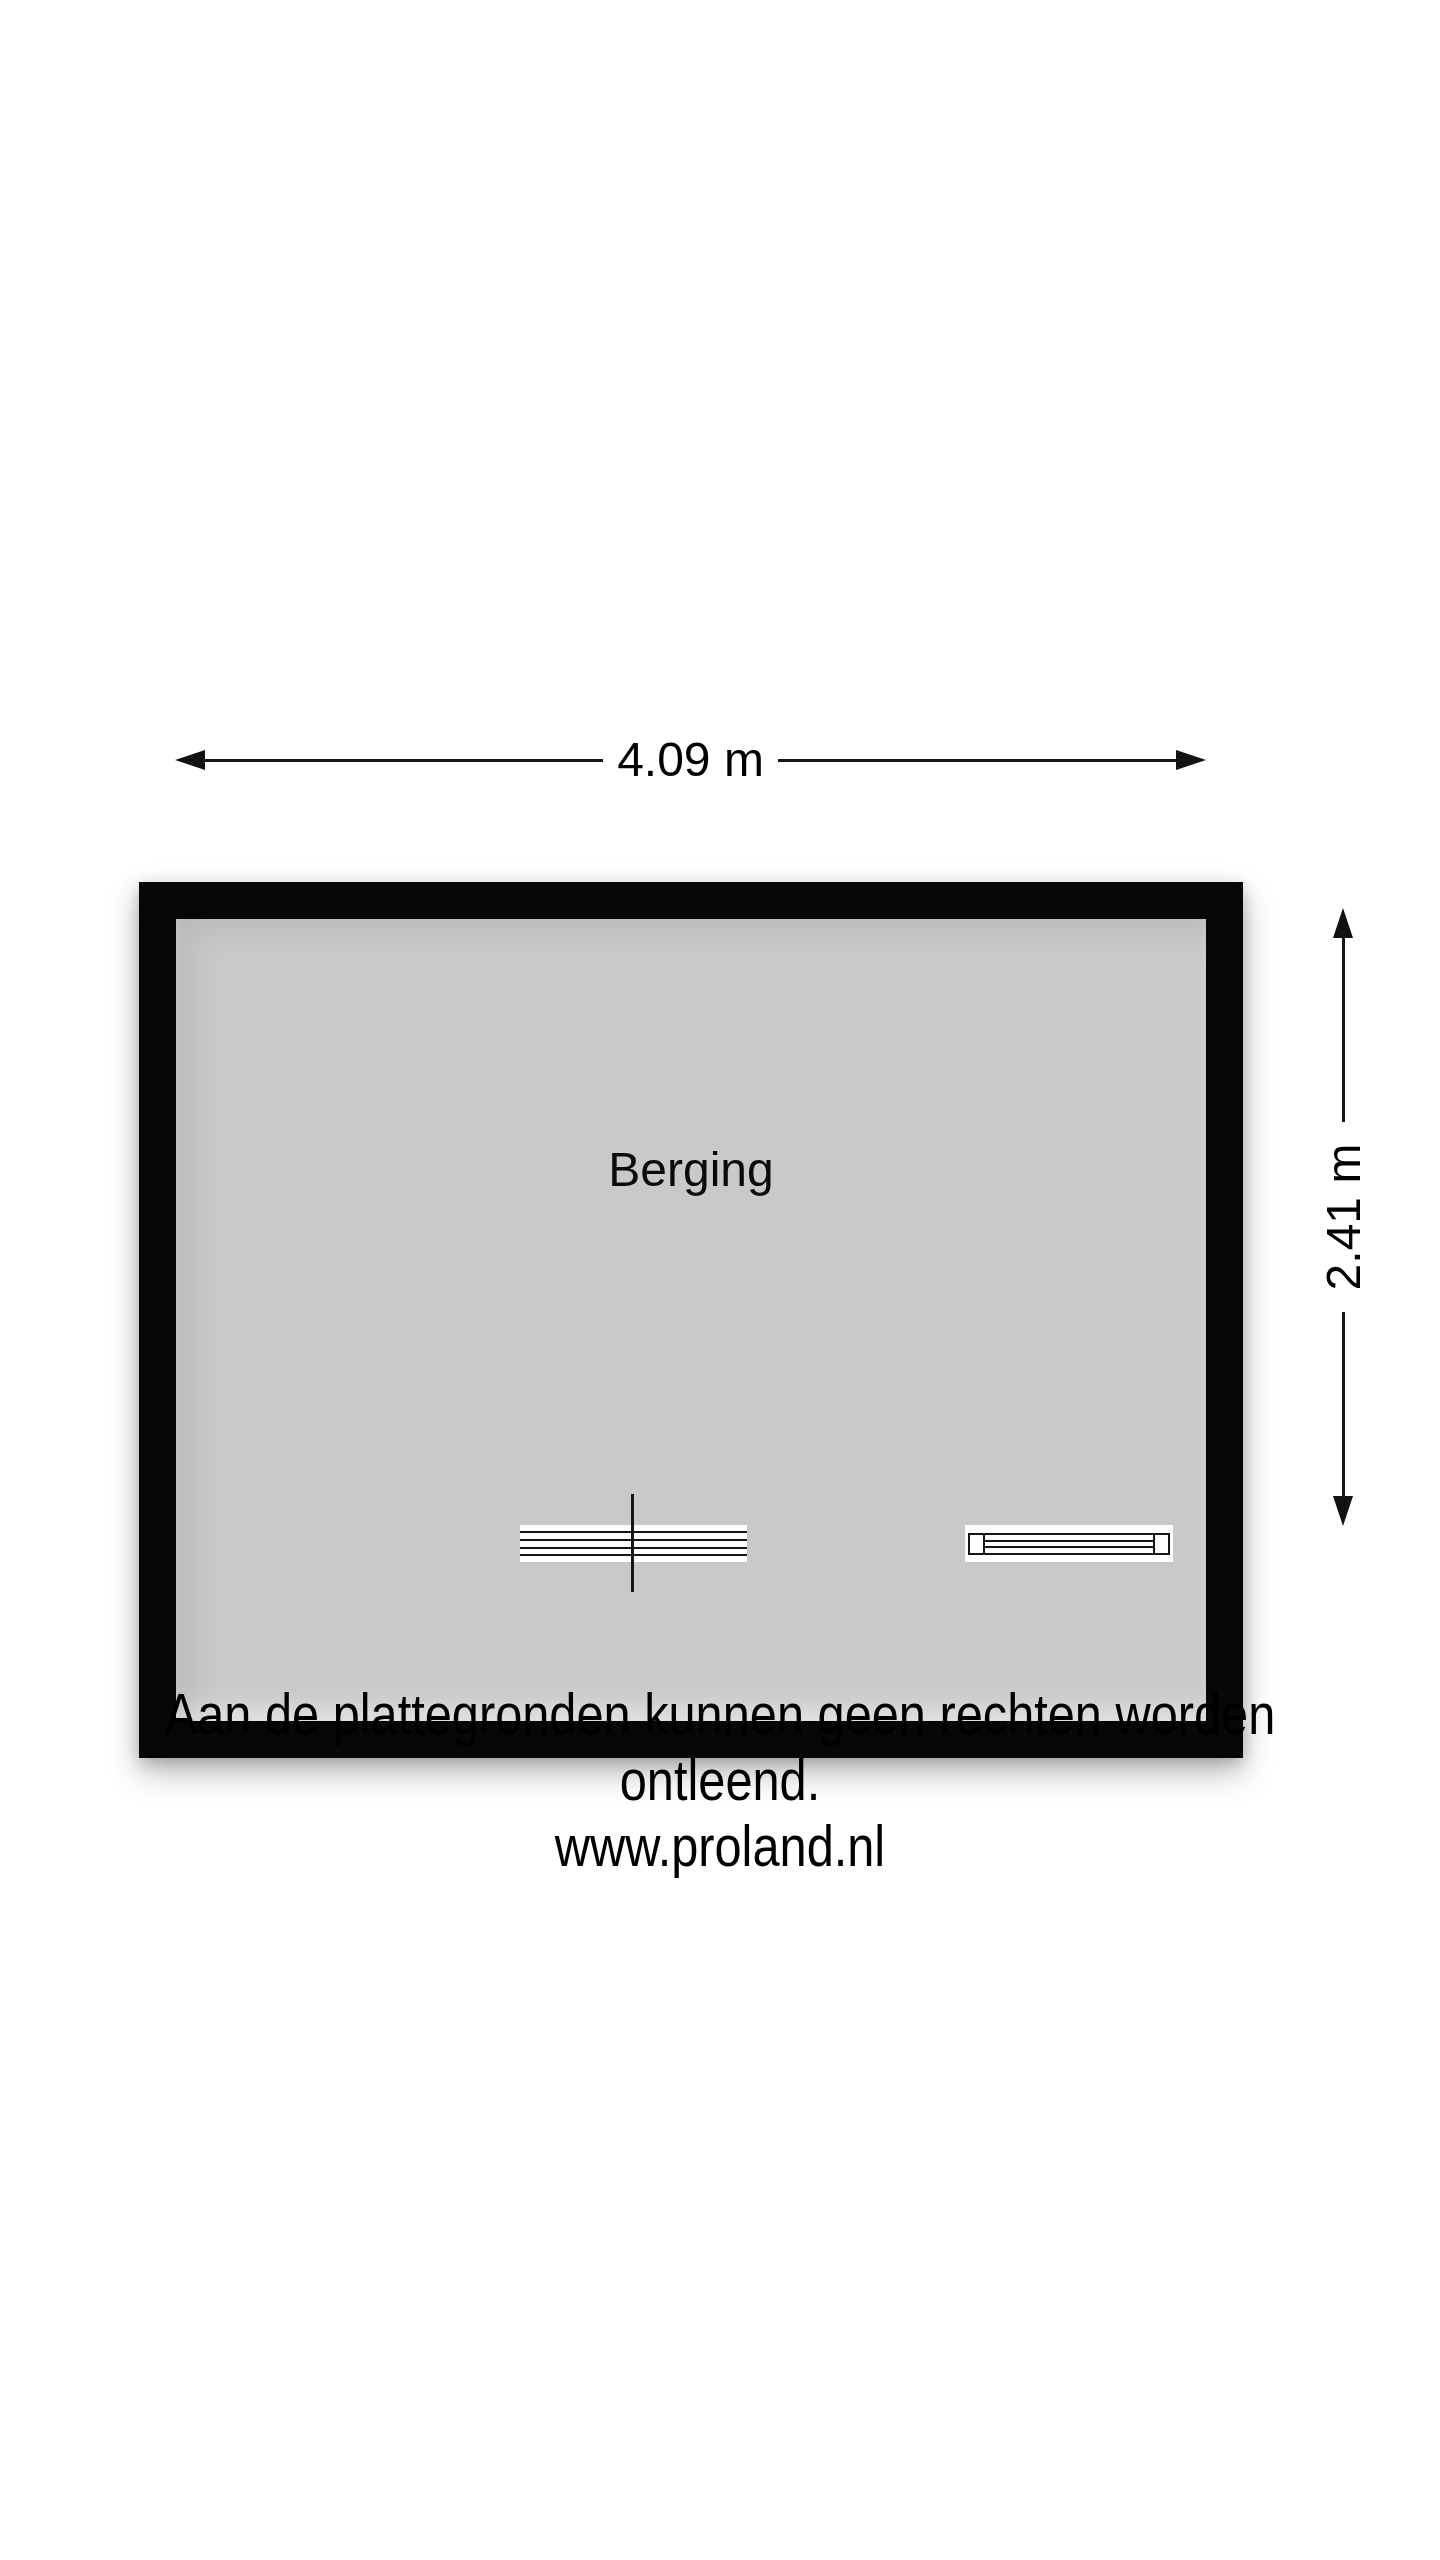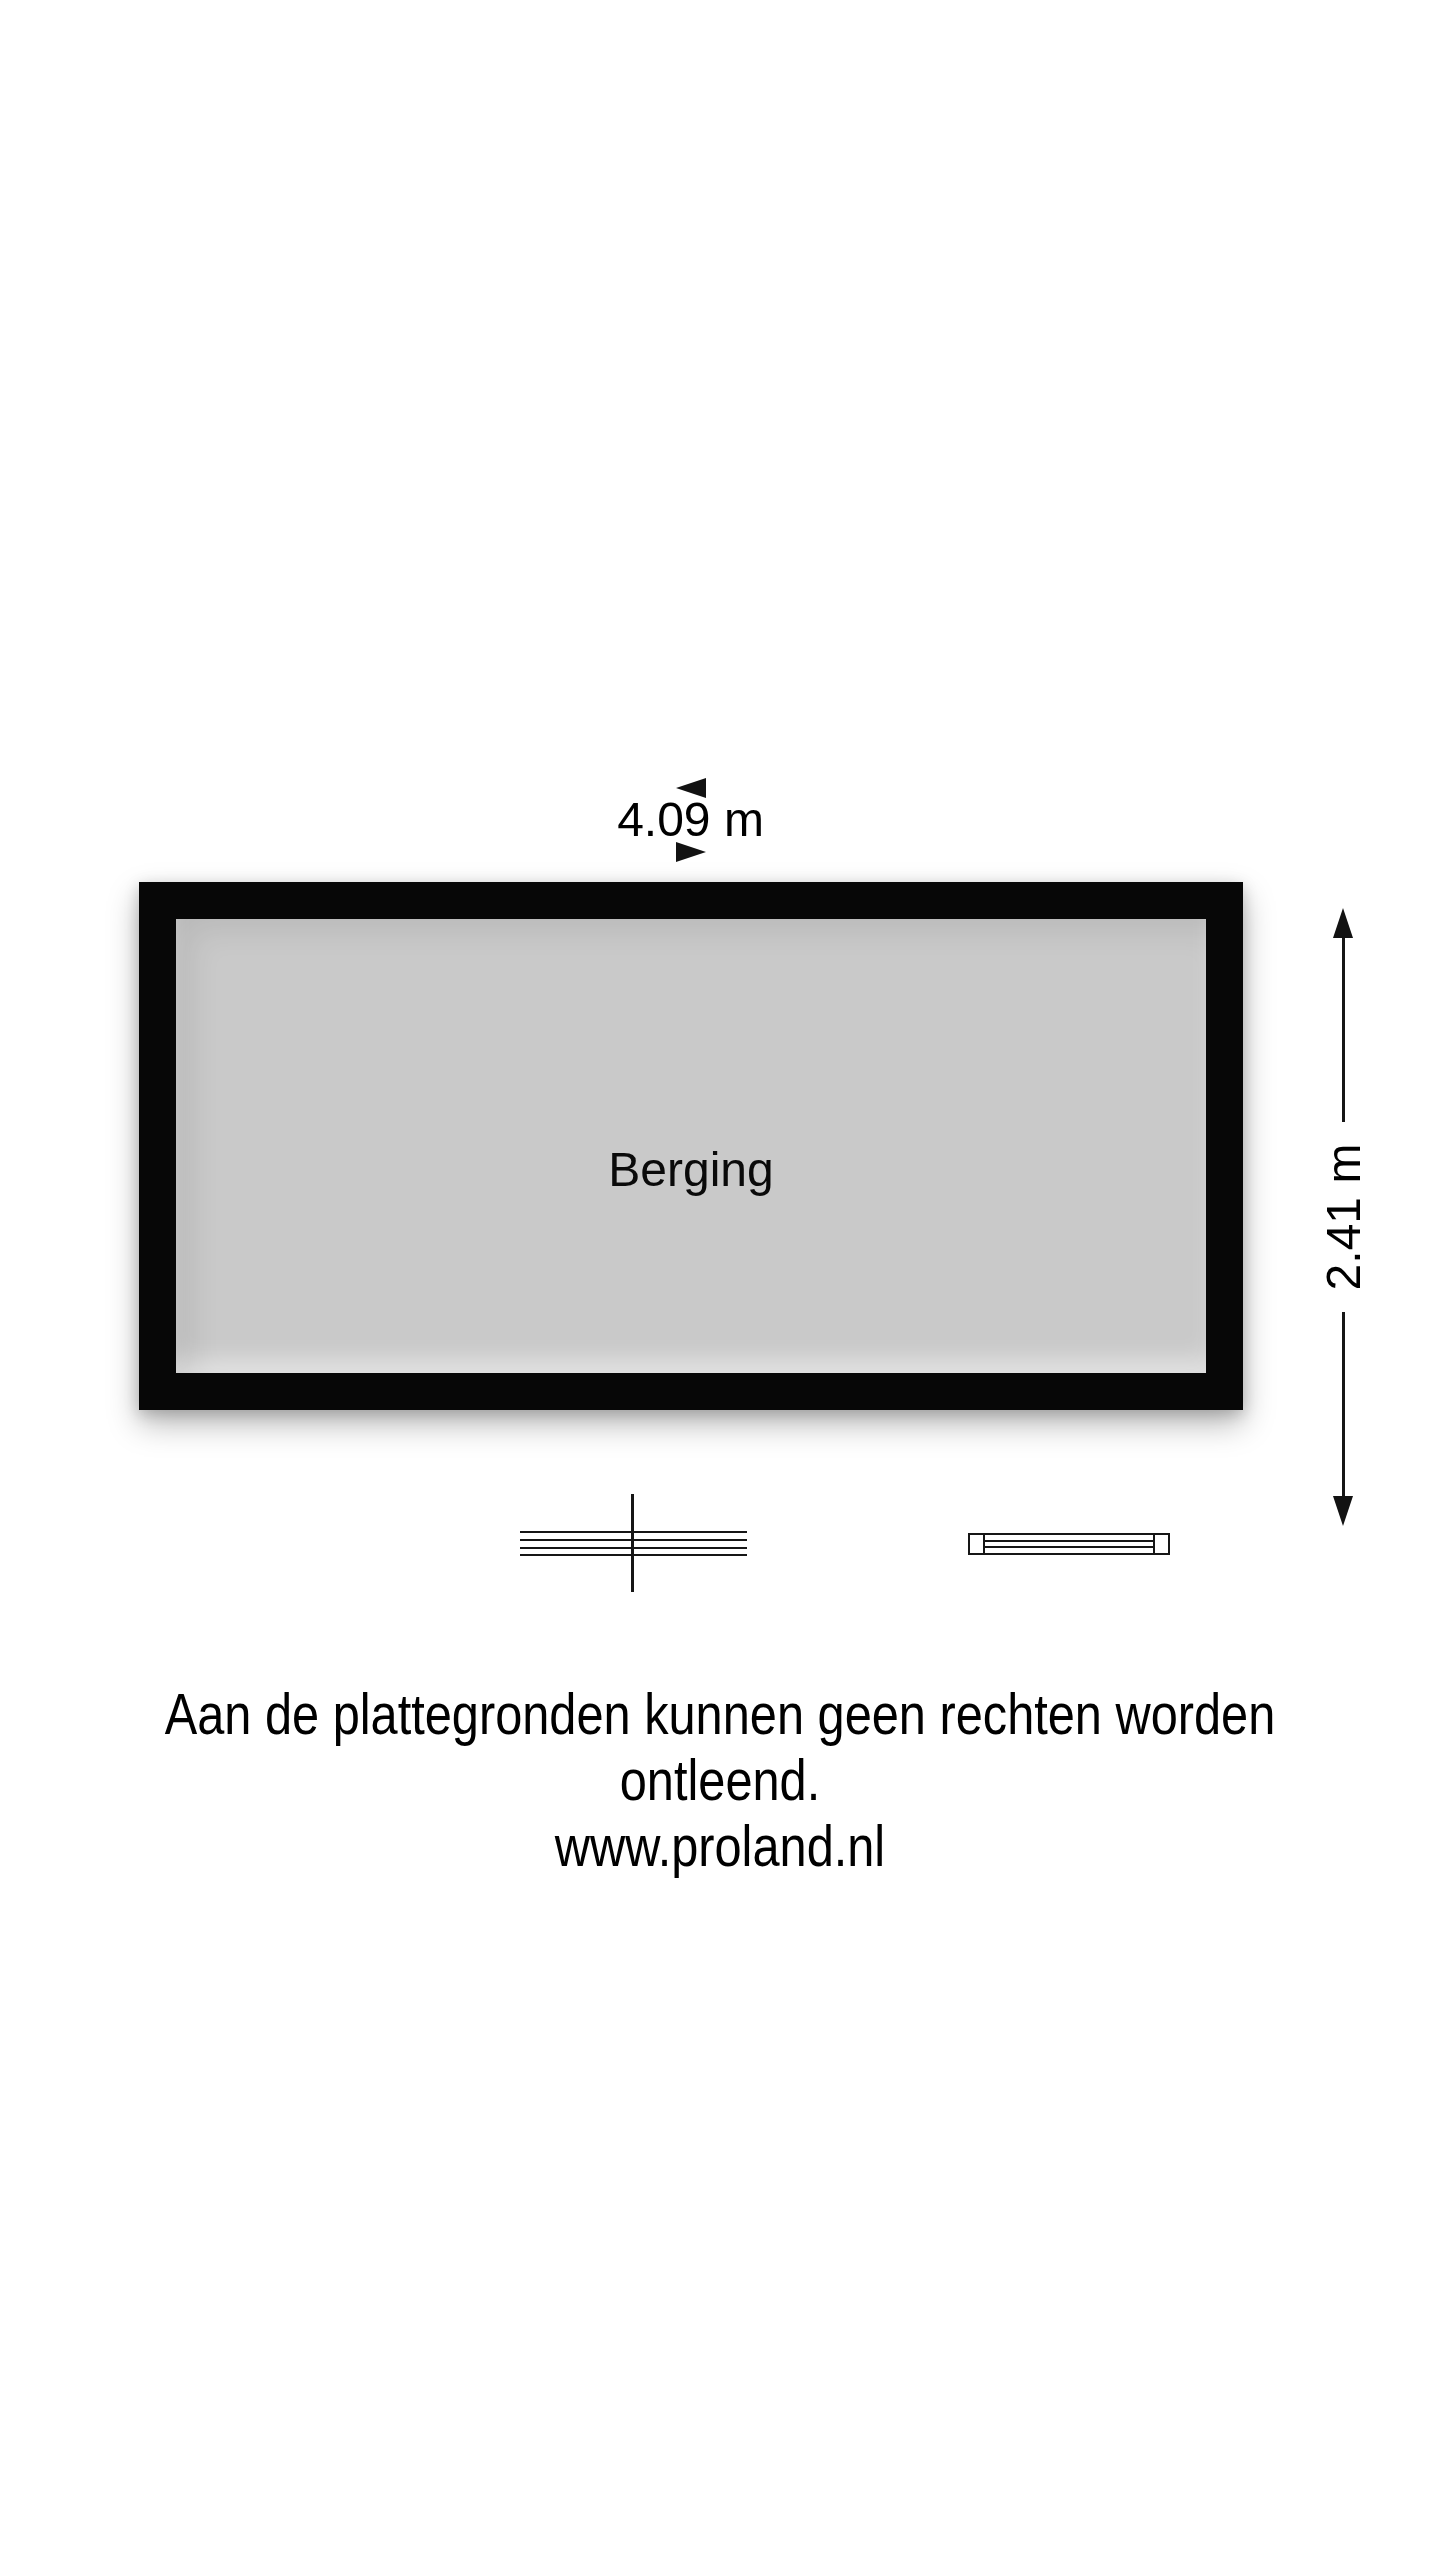--- a/index.html
+++ b/index.html
@@ -3,30 +3,30 @@
 <meta charset="utf-8">
 <style>
   html,body{margin:0;padding:0;background:#ffffff;}
   .canvas{
     position:relative;width:1440px;height:2560px;margin:0 auto;
     background:#ffffff;overflow:hidden;
     font-family:"Liberation Sans", sans-serif;color:#000;
   }
 
   
-  .dim-h{position:absolute;left:175px;top:778px;width:1031px;height:44px;
-         display:flex;align-items:center;flex-direction:column;}
+  .dim-h{position:absolute;left:175px;top:738px;width:1031px;height:44px;
+         display:flex;align-items:center;}
   .ah{width:0;height:0;}
   .ah.left{border-top:10px solid transparent;border-bottom:10px solid transparent;border-right:30px solid #121212;}
   .ah.right{border-top:10px solid transparent;border-bottom:10px solid transparent;border-left:30px solid #121212;}
   .dim-line-h{flex:1;height:3px;background:#161616;}
   .dim-label{font-size:48px;line-height:44px;padding:0 14px;white-space:nowrap;}
 
   
-  .plan{position:absolute;left:139px;top:882px;width:1104px;height:528px;
+  .plan{position:absolute;left:139px;top:882px;width:1104px;height:876px;
         background:#070707;
         box-shadow:0 14px 30px rgba(0,0,0,.28), 0 4px 14px rgba(0,0,0,.18);}
   .room{position:absolute;left:37px;top:37px;right:37px;bottom:37px;background:#c9c9c9;
         box-shadow:inset 16px 12px 30px rgba(0,0,0,.08), inset 0 -20px 24px -8px rgba(255,255,255,.55);}
   .room-label{position:absolute;left:37px;right:37px;top:259px;text-align:center;
               font-size:48px;line-height:57px;color:#0a0a0a;z-index:3;}
 
   
   .win{position:absolute;top:643px;height:37px;background:#ffffff;z-index:1;}
   .win-a{left:381px;width:227px;}

